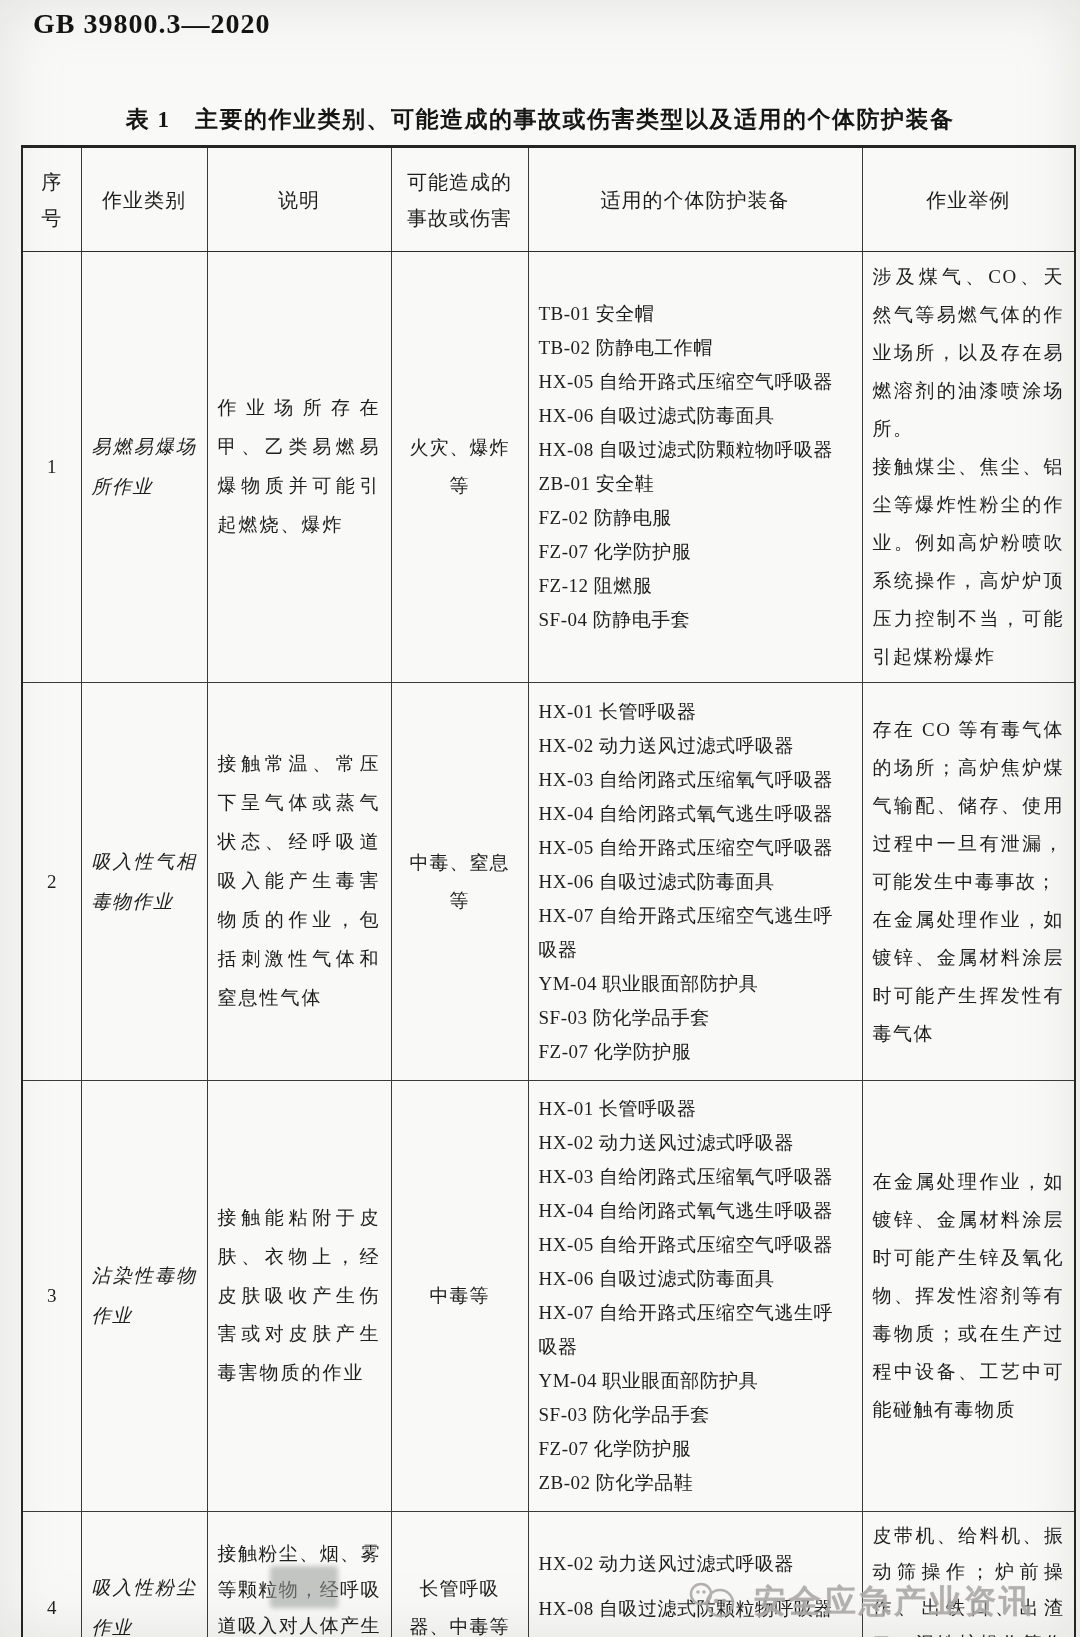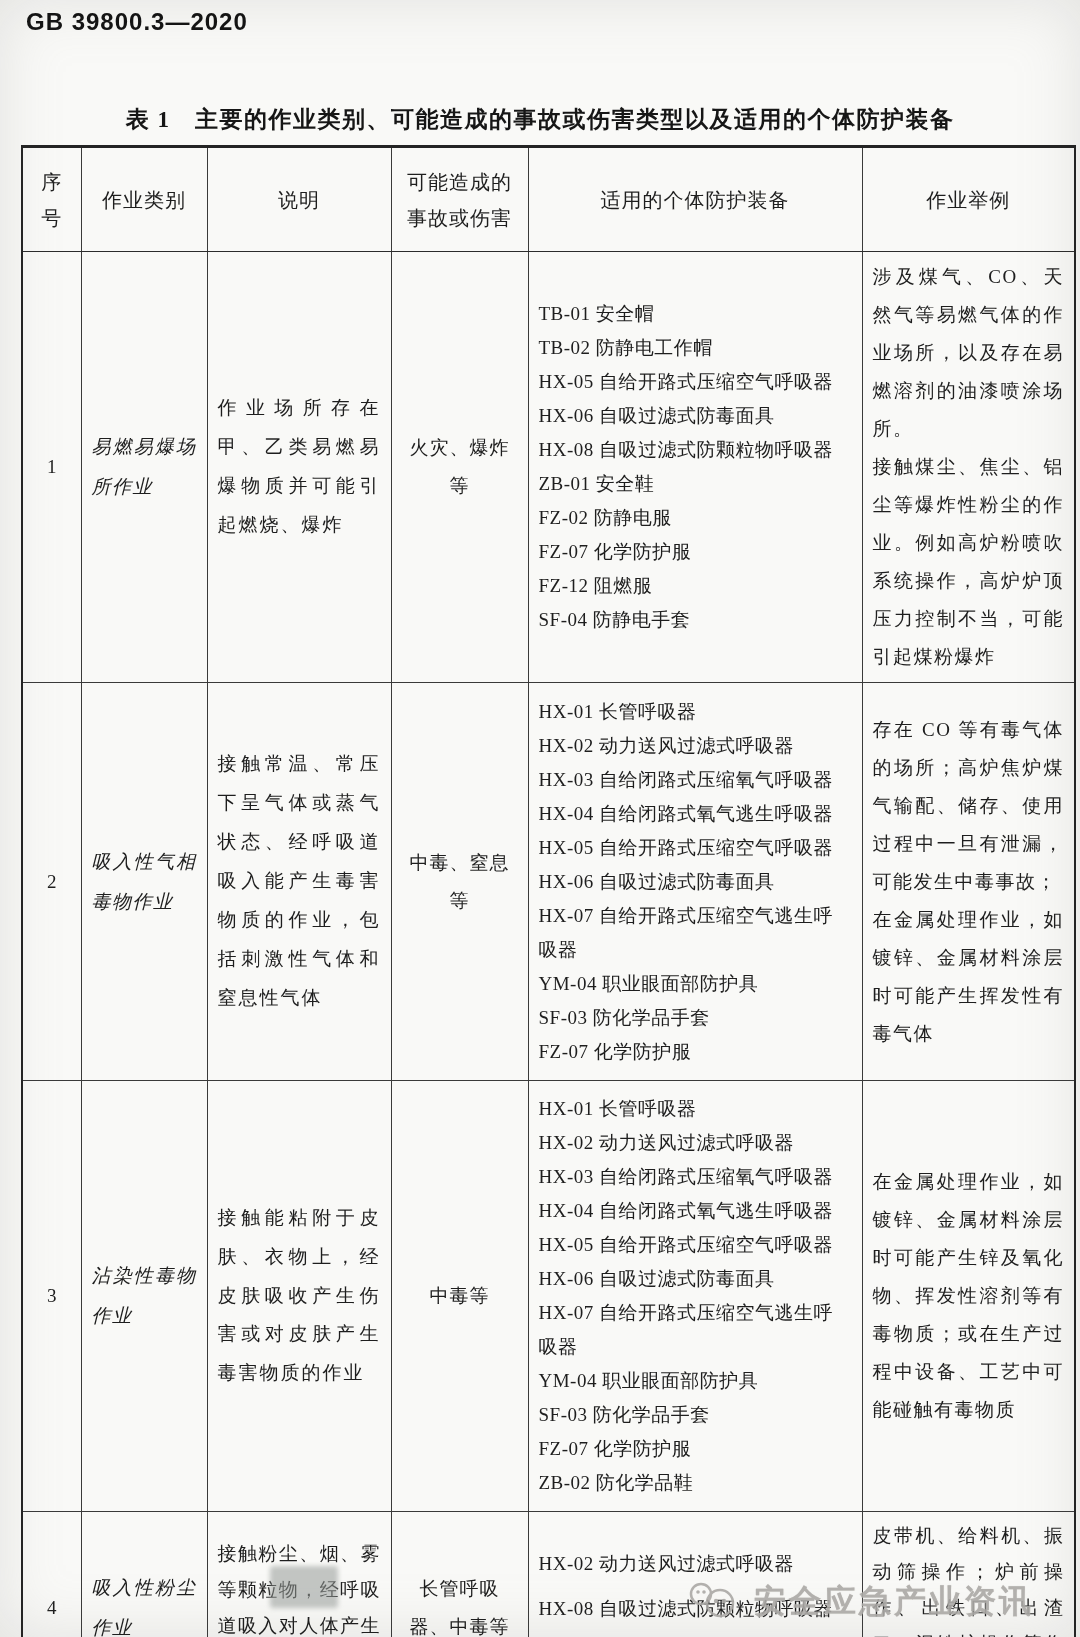--- a/index.html
+++ b/index.html
@@ -5,23 +5,23 @@
   html,body{margin:0;padding:0;}
   body{
     width:1080px;height:1637px;position:relative;overflow:hidden;
     background:#f9f9f7;
     font-family:"Liberation Serif","DejaVu Serif",serif;
     color:#1e1e1e;
   }
   .page-shade{position:absolute;inset:0;pointer-events:none;
     box-shadow:inset 0 0 60px rgba(160,160,155,0.25);}
   .std-code{
-    position:absolute;left:26px;top:8px;
-    font-family:Liberation Sans, sans-serif;
-    font-size:24px;font-weight:bold;letter-spacing:1px;color:#141414;
+    position:absolute;left:33px;top:8px;
+    font-family:Liberation Serif, serif;
+    font-size:28px;font-weight:bold;letter-spacing:1px;color:#141414;
   }
   .tbl-title{
     position:absolute;left:0;right:0;top:104px;text-align:center;
     font-size:23px;font-weight:bold;letter-spacing:1.5px;color:#161616;
   }
   table.main{
     position:absolute;left:21px;top:145px;width:1053px;
     border-collapse:collapse;table-layout:fixed;
     background:transparent;
   }

